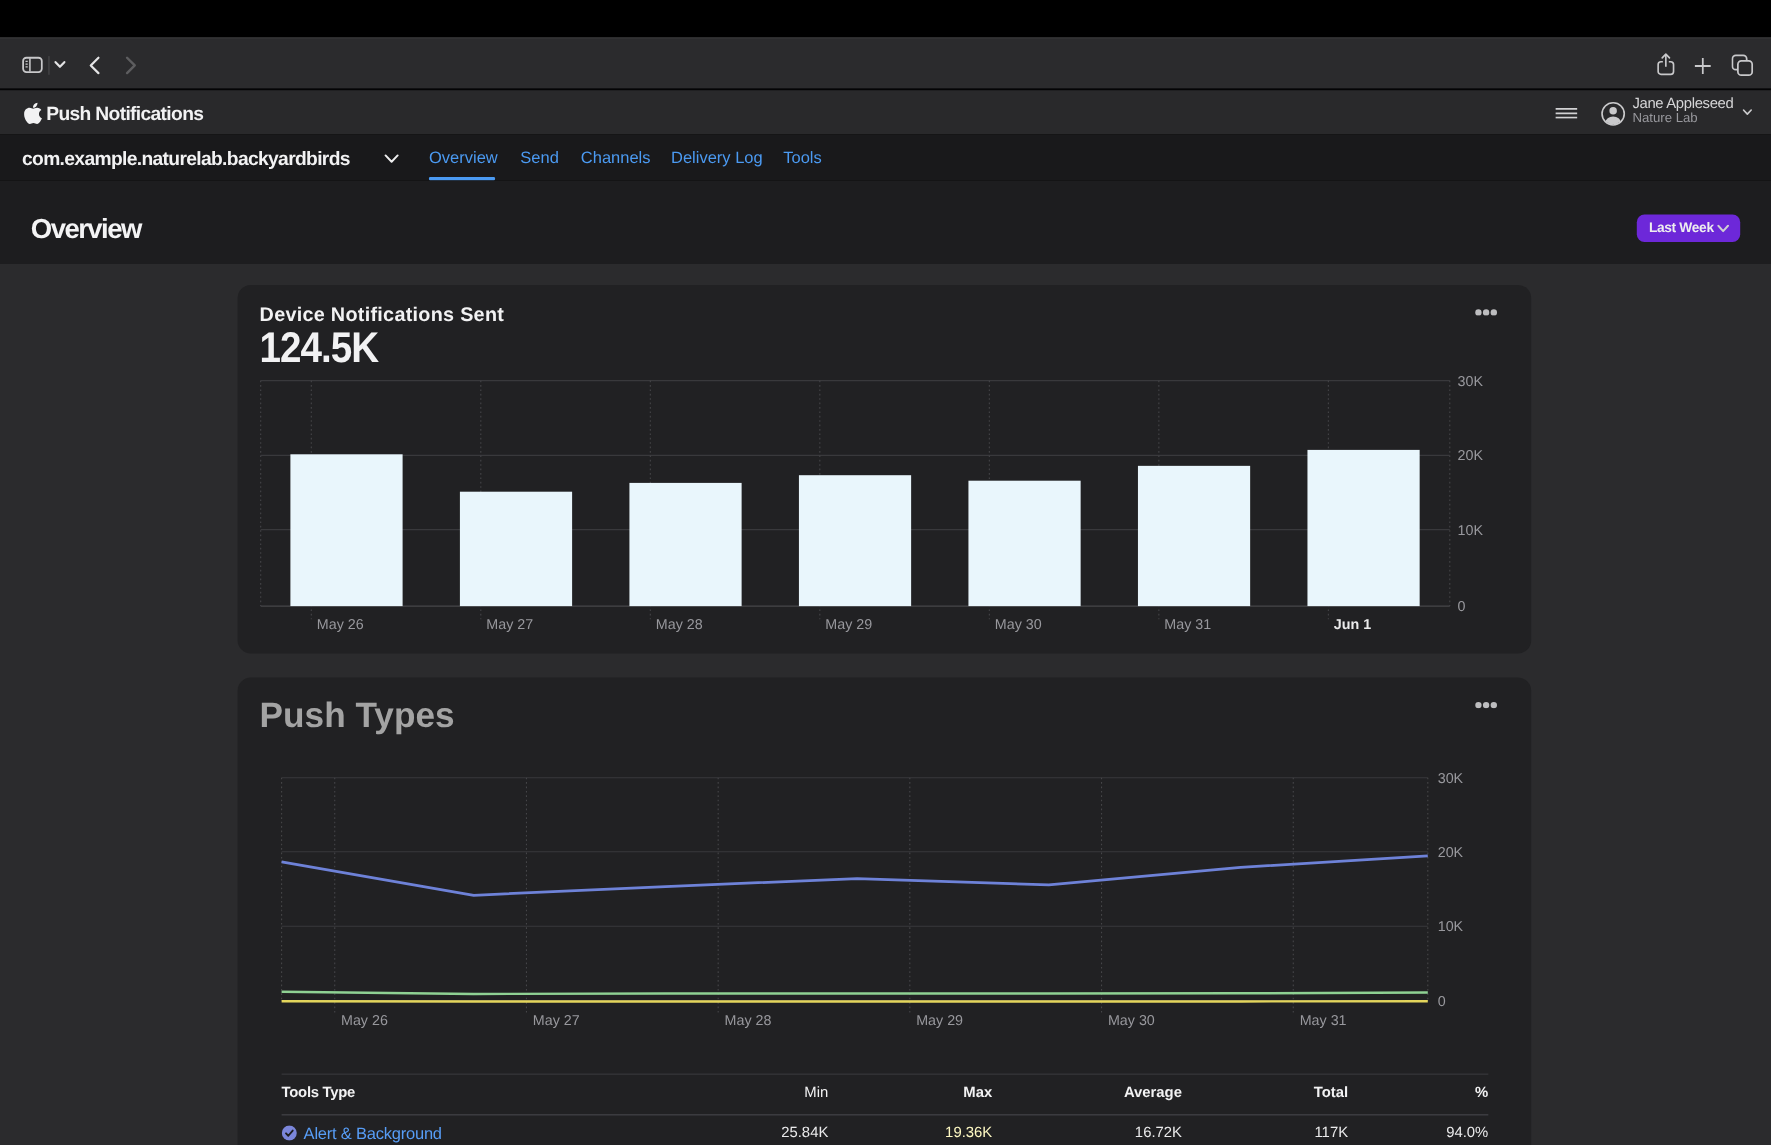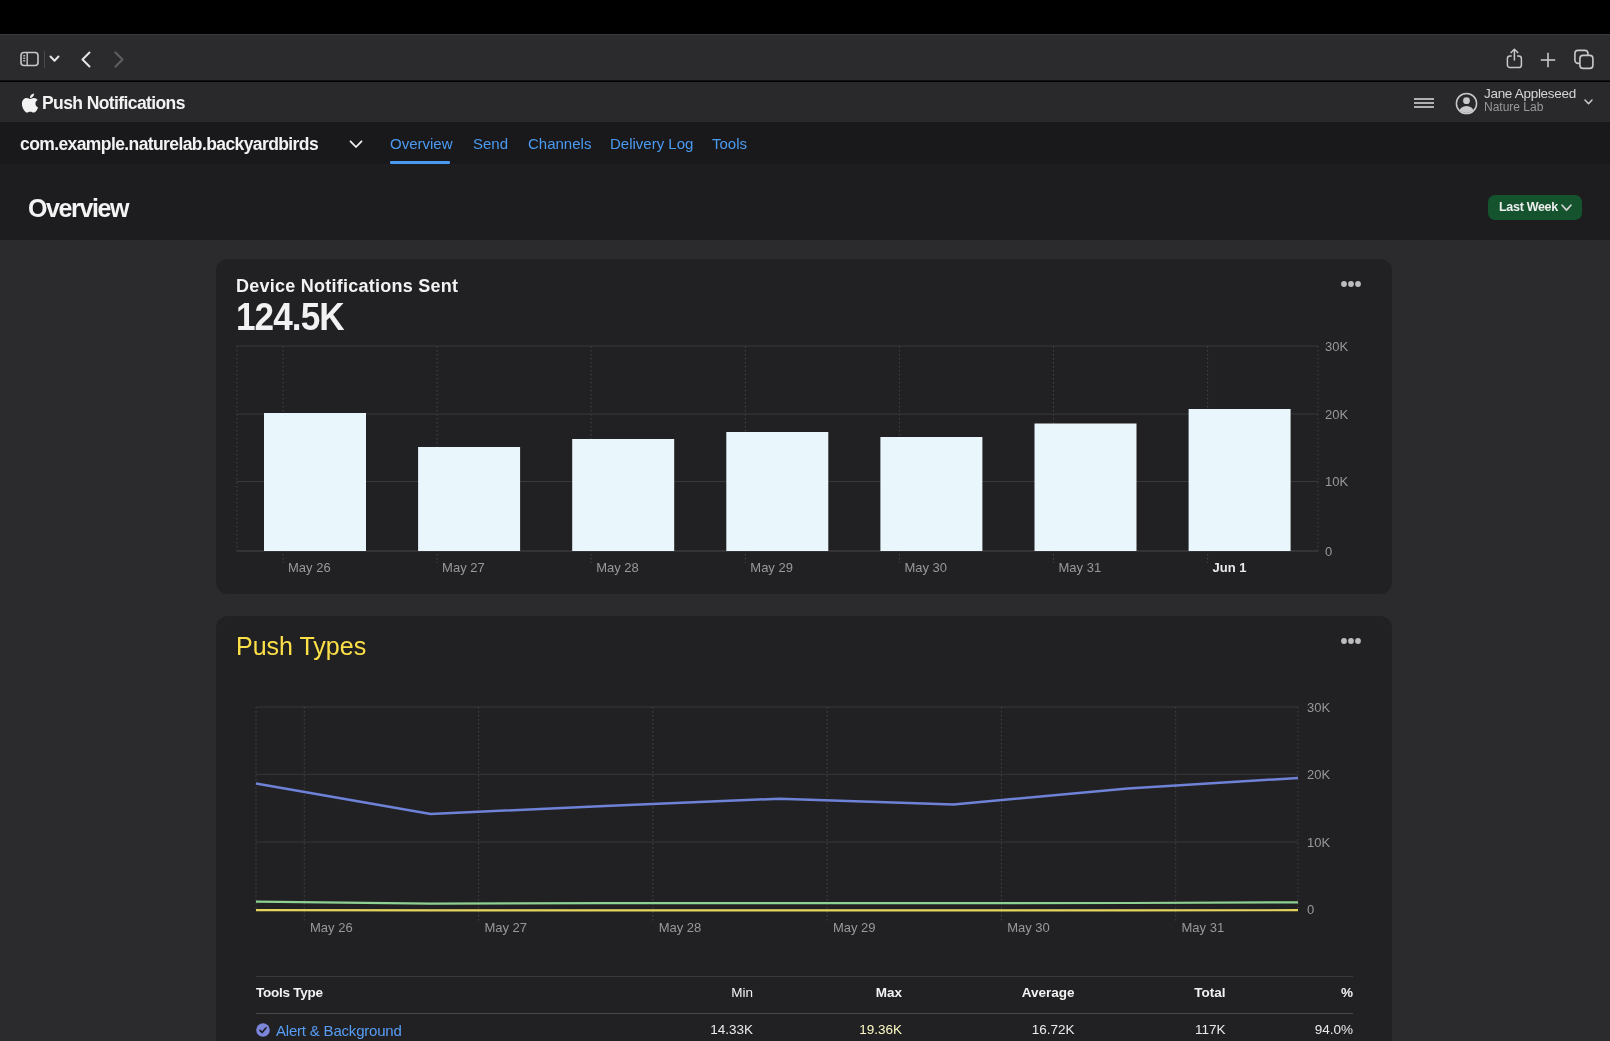--- a/index.html
+++ b/index.html
@@ -102,21 +102,21 @@
   <div class="tab abs" style="left:390px;top:13px;">Overview</div>
   <div class="tab abs" style="left:473px;top:13px;">Send</div>
   <div class="tab abs" style="left:528px;top:13px;">Channels</div>
   <div class="tab abs" style="left:610px;top:13px;">Delivery Log</div>
   <div class="tab abs" style="left:712px;top:13px;">Tools</div>
   <div class="abs" style="left:390px;top:39px;width:60px;height:3px;background:#4b9af2;border-radius:1px"></div>
 </div>
 
 <div id="pagehead">
   <div class="abs" style="left:28px;top:30px;font-size:25px;font-weight:700;color:#f4f4f5;letter-spacing:-1.4px">Overview</div>
-  <div class="abs" style="left:1488px;top:31px;width:94px;height:25px;background:#14532d;border-radius:7px;">
+  <div class="abs" style="left:1488px;top:31px;width:94px;height:25px;background:#6d28d9;border-radius:7px;">
     <span class="abs" style="left:11px;top:5px;font-size:12.5px;font-weight:700;color:#eeeeef;letter-spacing:-0.3px">Last Week</span>
     <svg class="abs" style="left:73px;top:9px" width="11" height="8" viewBox="0 0 10 7">
       <path d="M1 1 L5 5.4 L9 1" fill="none" stroke="#d0d0d2" stroke-width="1.6" stroke-linecap="round" stroke-linejoin="round"></path>
     </svg>
   </div>
 </div>
 
 <div id="content">
 
   <div class="card" style="top:19px;height:335px;">
@@ -162,21 +162,21 @@
       <text x="996.6" y="312.5" fill="#ebebec" style="font-size:13px;font-weight:700;font-family:'Liberation Sans',sans-serif">Jun 1</text>
 
       <text class="ylabel" x="1109" y="91.5">30K</text>
       <text class="ylabel" x="1109" y="159.5">20K</text>
       <text class="ylabel" x="1109" y="227">10K</text>
       <text class="ylabel" x="1109" y="296.5">0</text>
     </svg>
   </div>
 
   <div class="card" style="top:376px;height:425px;border-bottom-left-radius:0;border-bottom-right-radius:0;">
-    <div class="abs" style="left:20px;top:16px;font-size:25px;font-weight:400;color:#fde047;">Push Types</div>
+    <div class="abs" style="left:20px;top:16px;font-size:32px;font-weight:700;color:#a3a3a3;">Push Types</div>
     <svg class="abs" style="left:1125px;top:22px" width="24" height="6" viewBox="0 0 24 6">
       <circle cx="3" cy="3" r="2.9" fill="#bdbdbf"></circle>
         <circle cx="10" cy="3" r="2.9" fill="#bdbdbf"></circle>
         <circle cx="17" cy="3" r="2.9" fill="#bdbdbf"></circle>
     </svg>
     <svg class="abs" style="left:0;top:0" width="1176" height="340" viewBox="0 0 1176 340">
       <line x1="40" y1="91" x2="1082" y2="91" stroke="#39393c" stroke-width="1"></line>
       <line x1="40" y1="158.3" x2="1082" y2="158.3" stroke="#39393c" stroke-width="1"></line>
       <line x1="40" y1="226" x2="1082" y2="226" stroke="#39393c" stroke-width="1"></line>
       <line x1="40" y1="293.6" x2="1082" y2="293.6" stroke="#47474a" stroke-width="1"></line>
@@ -212,20 +212,20 @@
     <div class="abs" style="left:586px;top:368.5px;width:100px;text-align:right;font-size:13.5px;font-weight:700;color:#f2f2f3;">Max</div>
     <div class="abs" style="left:758.5px;top:368.5px;width:100px;text-align:right;font-size:13.5px;font-weight:700;color:#f2f2f3;">Average</div>
     <div class="abs" style="left:909.5px;top:368.5px;width:100px;text-align:right;font-size:13.5px;font-weight:700;color:#f2f2f3;">Total</div>
     <div class="abs" style="left:1037px;top:368.5px;width:100px;text-align:right;font-size:13.5px;font-weight:700;color:#f2f2f3;">%</div>
     <div class="abs" style="left:40px;top:396.5px;width:1097px;height:1px;background:#48484c;"></div>
     <svg class="abs" style="left:40px;top:407px" width="14" height="14" viewBox="0 0 14 14">
       <circle cx="7" cy="7" r="6.8" fill="#7b86da"></circle>
       <path d="M4 7.3 L6.1 9.5 L10.1 4.8" fill="none" stroke="#1f1f21" stroke-width="1.7" stroke-linecap="round" stroke-linejoin="round"></path>
     </svg>
     <div class="abs" style="left:60px;top:406px;font-size:15px;color:#579df6;letter-spacing:-0.2px;text-align:center;">Alert &amp; Background</div>
-    <div class="abs" style="left:437px;top:406px;width:100px;text-align:right;font-size:13.5px;color:#ebebec;">14.33K</div>
+    <div class="abs" style="left:437px;top:406px;width:100px;text-align:right;font-size:13.5px;color:#ebebec;">25.84K</div>
     <div class="abs" style="left:586px;top:406px;width:100px;text-align:right;font-size:13.5px;color:#fef9c3;">19.36K</div>
     <div class="abs" style="left:758.5px;top:406px;width:100px;text-align:right;font-size:13.5px;color:#ebebec;">16.72K</div>
     <div class="abs" style="left:909.5px;top:406px;width:100px;text-align:right;font-size:13.5px;color:#ebebec;">117K</div>
     <div class="abs" style="left:1037px;top:406px;width:100px;text-align:right;font-size:13.5px;color:#ebebec;">94.0%</div>
   </div>
 
 </div>
 
 </body></html>

